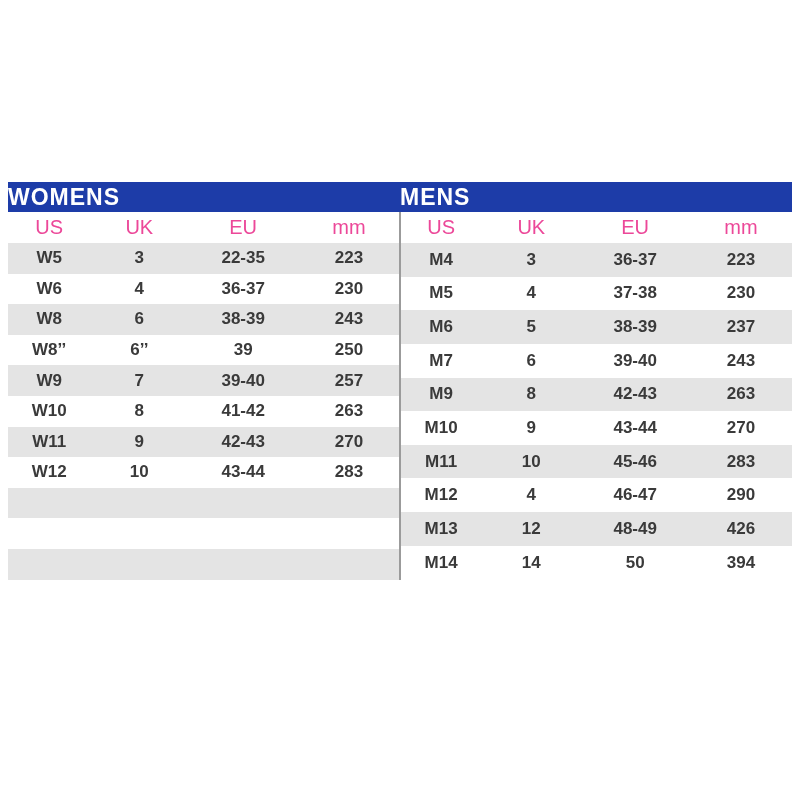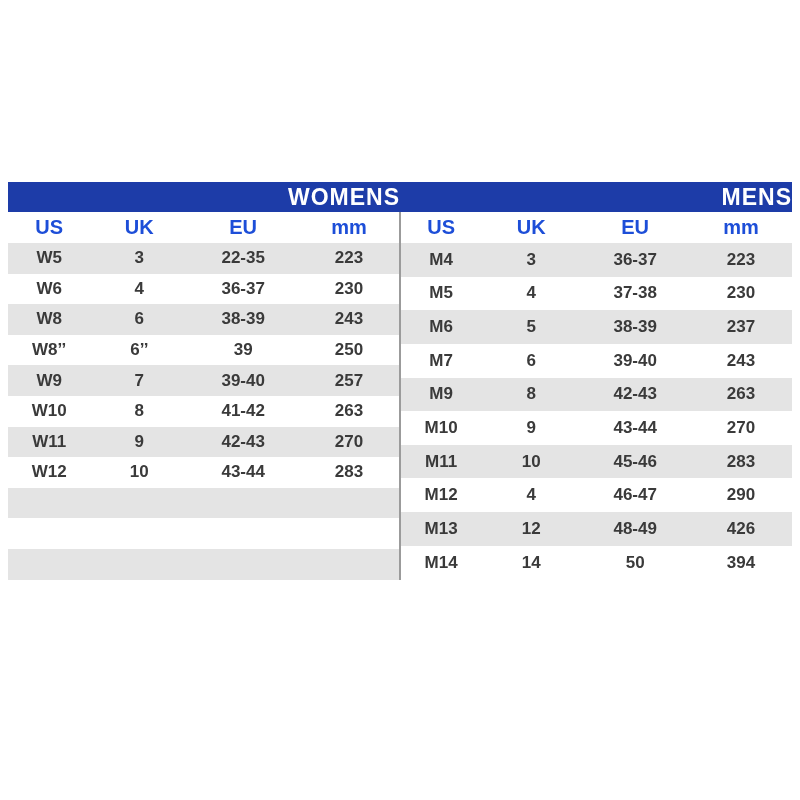--- a/index.html
+++ b/index.html
@@ -20,21 +20,21 @@
     display: flex;
     background: #1d3ca8;
     height: 30px;
   }
   .title-cell {
     flex: 1;
     color: #ffffff;
     font-weight: bold;
     font-size: 23px;
     letter-spacing: 1px;
-    text-align: right;
+    text-align: left;
     line-height: 30px;
   }
   .chart-body {
     display: flex;
     position: relative;
   }
   .divider {
     position: absolute;
     left: calc(50% - 1px);
     top: 0;
@@ -46,23 +46,23 @@
     flex: 1;
     width: 50%;
     border-collapse: collapse;
     table-layout: fixed;
   }
   col.c1 { width: 21%; }
   col.c2 { width: 25%; }
   col.c3 { width: 28%; }
   col.c4 { width: 26%; }
   th {
-    color: #1d4ed8;
+    color: #ec4899;
     font-size: 20px;
-    font-weight: bold;
+    font-weight: normal;
     text-align: center;
     height: 31px;
     padding: 0;
   }
   td {
     color: #3a3a3a;
     font-size: 17px;
     font-weight: bold;
     text-align: center;
     height: 30.6px;

